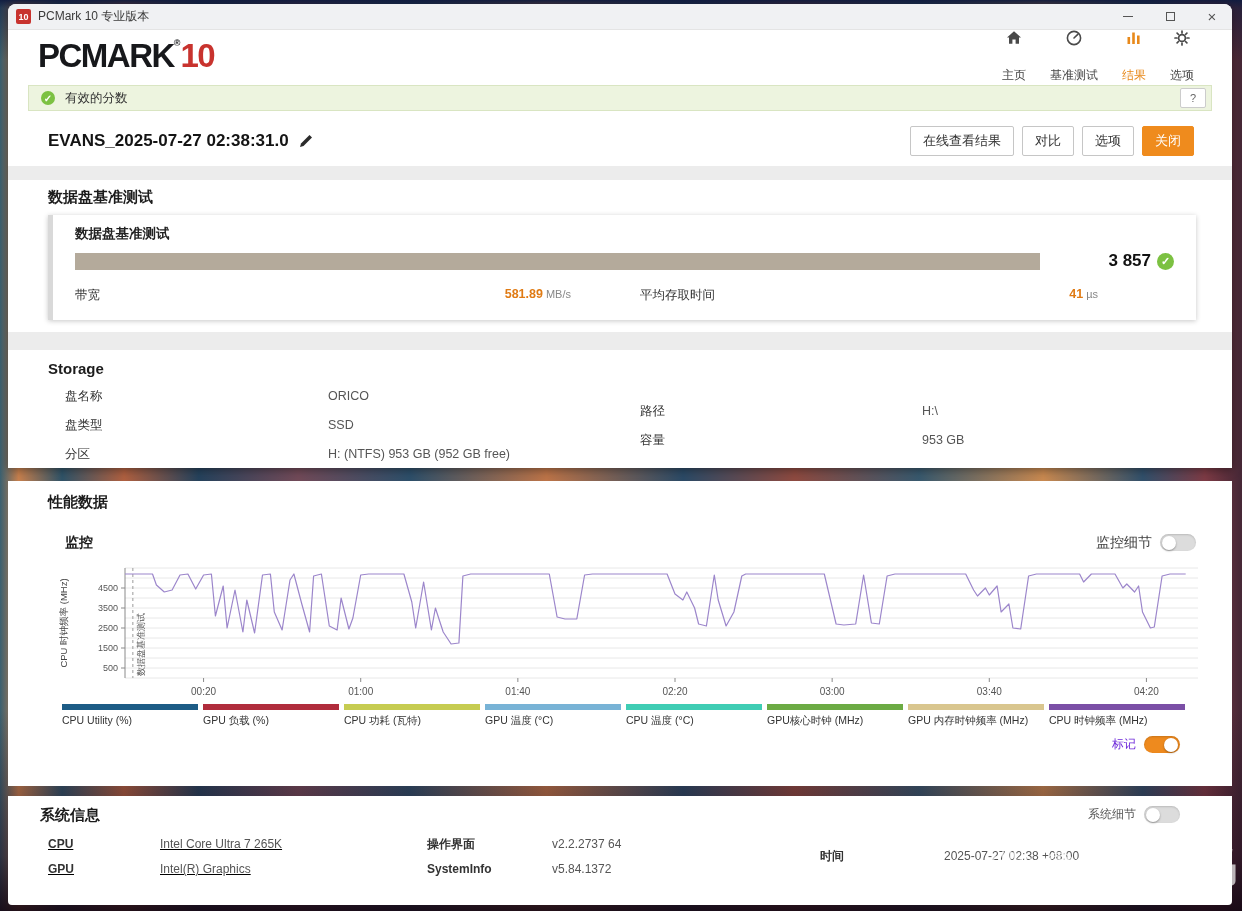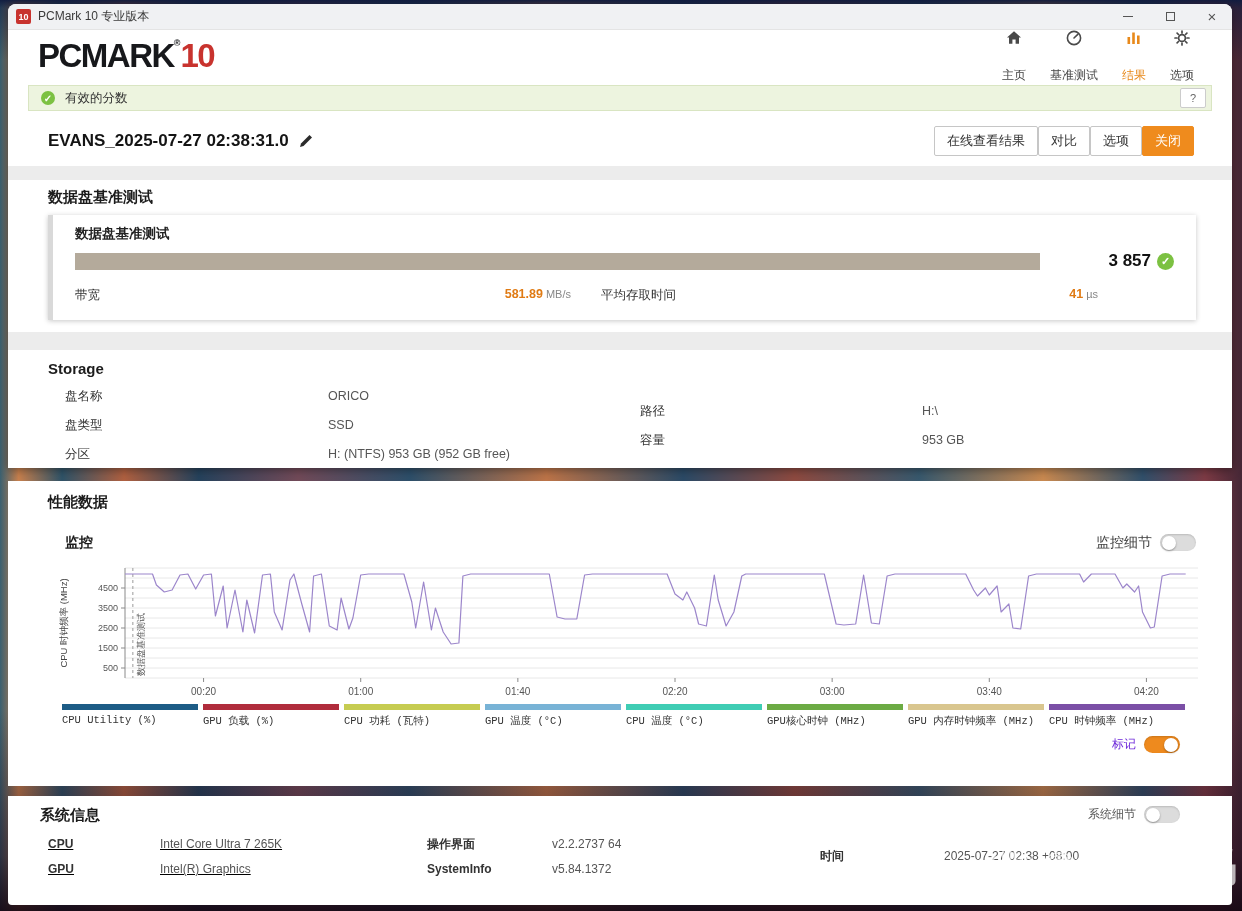--- a/index.html
+++ b/index.html
@@ -41,37 +41,37 @@
   
   .banner-wrap { padding:5px 20px; }
   .banner { height:26px; background:#edf4df; border:1px solid #d9e5c2; display:flex; align-items:center; padding:0 5px 0 12px; font-size:12.5px; color:#333; position:relative; }
   .check-icon { width:14px; height:14px; border-radius:50%; background:#7cc142; color:#fff; font-size:10px; display:flex; align-items:center; justify-content:center; margin-right:10px; font-weight:bold; }
   .help-btn { position:absolute; right:5px; top:50%; transform:translateY(-50%); width:26px; height:20px; background:#fff; border:1px solid #ccc; font-size:11px; color:#666; border-radius:2px; cursor:pointer; }
 
   
   .result-row { display:flex; align-items:center; padding:10px 38px 10px 40px; }
   .result-title { font-size:17px; font-weight:bold; color:#141414; }
   .edit-icon { margin-left:10px; cursor:pointer; display:flex; }
-  .result-buttons { margin-left:auto; display:flex; }
+  .result-buttons { margin-left:auto; display:flex; gap:8px; }
   .btn { background:#fff; border:1px solid #c6c6c6; padding:5px 12px; font-size:13px; color:#333; border-radius:2px; cursor:pointer; font-family:inherit; }
   .btn-primary { background:#ef8b1d; border-color:#ef8b1d; color:#fff; }
 
   .gray-strip { height:14px; background:#ececec; }
   .gray-strip.tall { height:18px; }
 
   
   .disk-section { padding:8px 36px 12px 40px; }
   .serif-h { font-family:"DejaVu Serif","Liberation Serif",serif; font-size:15px; font-weight:bold; color:#1c1c1c; }
   .score-card { margin-top:8px; border-left:5px solid #d9d9d9; box-shadow:0 1px 5px rgba(0,0,0,.22); padding:10px 22px 16px; background:#fff; }
   .card-title { font-size:13.5px; font-weight:bold; color:#222; }
   .bar-row { display:flex; align-items:center; margin-top:8px; }
   .score-bar { height:17px; background:#b4aa9b; flex:1; }
   .score { width:134px; display:flex; align-items:center; justify-content:flex-end; gap:6px; font-size:17px; font-weight:bold; color:#111; }
   .check-circle { width:17px; height:17px; border-radius:50%; background:#7cc142; color:#fff; font-size:11px; display:flex; align-items:center; justify-content:center; font-weight:bold; }
-  .metric-row { display:flex; align-items:baseline; margin-top:16px; font-size:12.5px; color:#333; }
+  .metric-row { display:flex; align-items:baseline; margin-top:16px; font-size:12.5px; color:#333;gap:39px; }
   .m-pair1 { width:496px; display:flex; justify-content:space-between; }
   .m-pair2 { flex:1; display:flex; justify-content:space-between; padding-left:30px; margin-right:76px; }
   .m-val b { color:#e07b14; font-weight:bold; }
   .m-unit { color:#888; font-size:11px; margin-left:3px; font-style:normal; }
 
   
   .storage-section { padding:10px 36px 0 40px; }
   .sans-h { font-size:15px; font-weight:bold; color:#1c1c1c; }
   .storage-grid { display:flex; margin-top:12px; font-size:12.5px; }
   .kv { display:flex; margin-bottom:15px; line-height:14px; }
@@ -85,21 +85,21 @@
   
   .perf-section { padding:12px 36px 0 40px; height:100%; }
   .monitor-row { display:flex; align-items:center; margin-top:22px; padding-left:17px; }
   .monitor-title { font-family:"DejaVu Serif","Liberation Serif",serif; font-size:14px; font-weight:bold; color:#1c1c1c; }
   .toggle-group { margin-left:auto; display:flex; align-items:flex-start; gap:8px; font-size:14px; color:#404040; }
   .toggle { width:36px; height:17px; border-radius:9px; background:#dcdcdc; position:relative; cursor:pointer; box-shadow:inset 0 1px 2px rgba(0,0,0,.15); }
   .knob { position:absolute; top:1.5px; left:2px; width:14px; height:14px; border-radius:50%; background:#fff; box-shadow:0 1px 2px rgba(0,0,0,.35); }
   .toggle.on { background:#ee8a1e; }
   .toggle.on .knob { left:auto; right:2px; }
   #perf-chart { margin-top:10px; display:block; }
-  #chart-legend { display:flex; gap:5px; margin:2px 0 0 14px; width:1123px;font-family:Liberation Mono, monospace; }
+  #chart-legend { display:flex; gap:5px; margin:2px 0 0 14px; width:1123px; }
   .legend-item { flex:1; min-width:0; }
   .legend-bar { height:6px; margin-bottom:4px; }
   .legend-label { font-size:10.5px; color:#333; white-space:nowrap; }
   .marker-row { display:flex; justify-content:flex-end; align-items:center; gap:8px; font-size:12px; color:#6d28d9; margin-top:8px; padding-right:16px; }
 
   
   .sys-section { padding:10px 36px 0 32px; height:100%; position:relative; }
   .sys-grid { display:flex; margin-top:12px; font-size:12px; }
   .sys-grid .kv { margin-bottom:11px; }
   .sys-grid .k { font-weight:bold; color:#333; }

